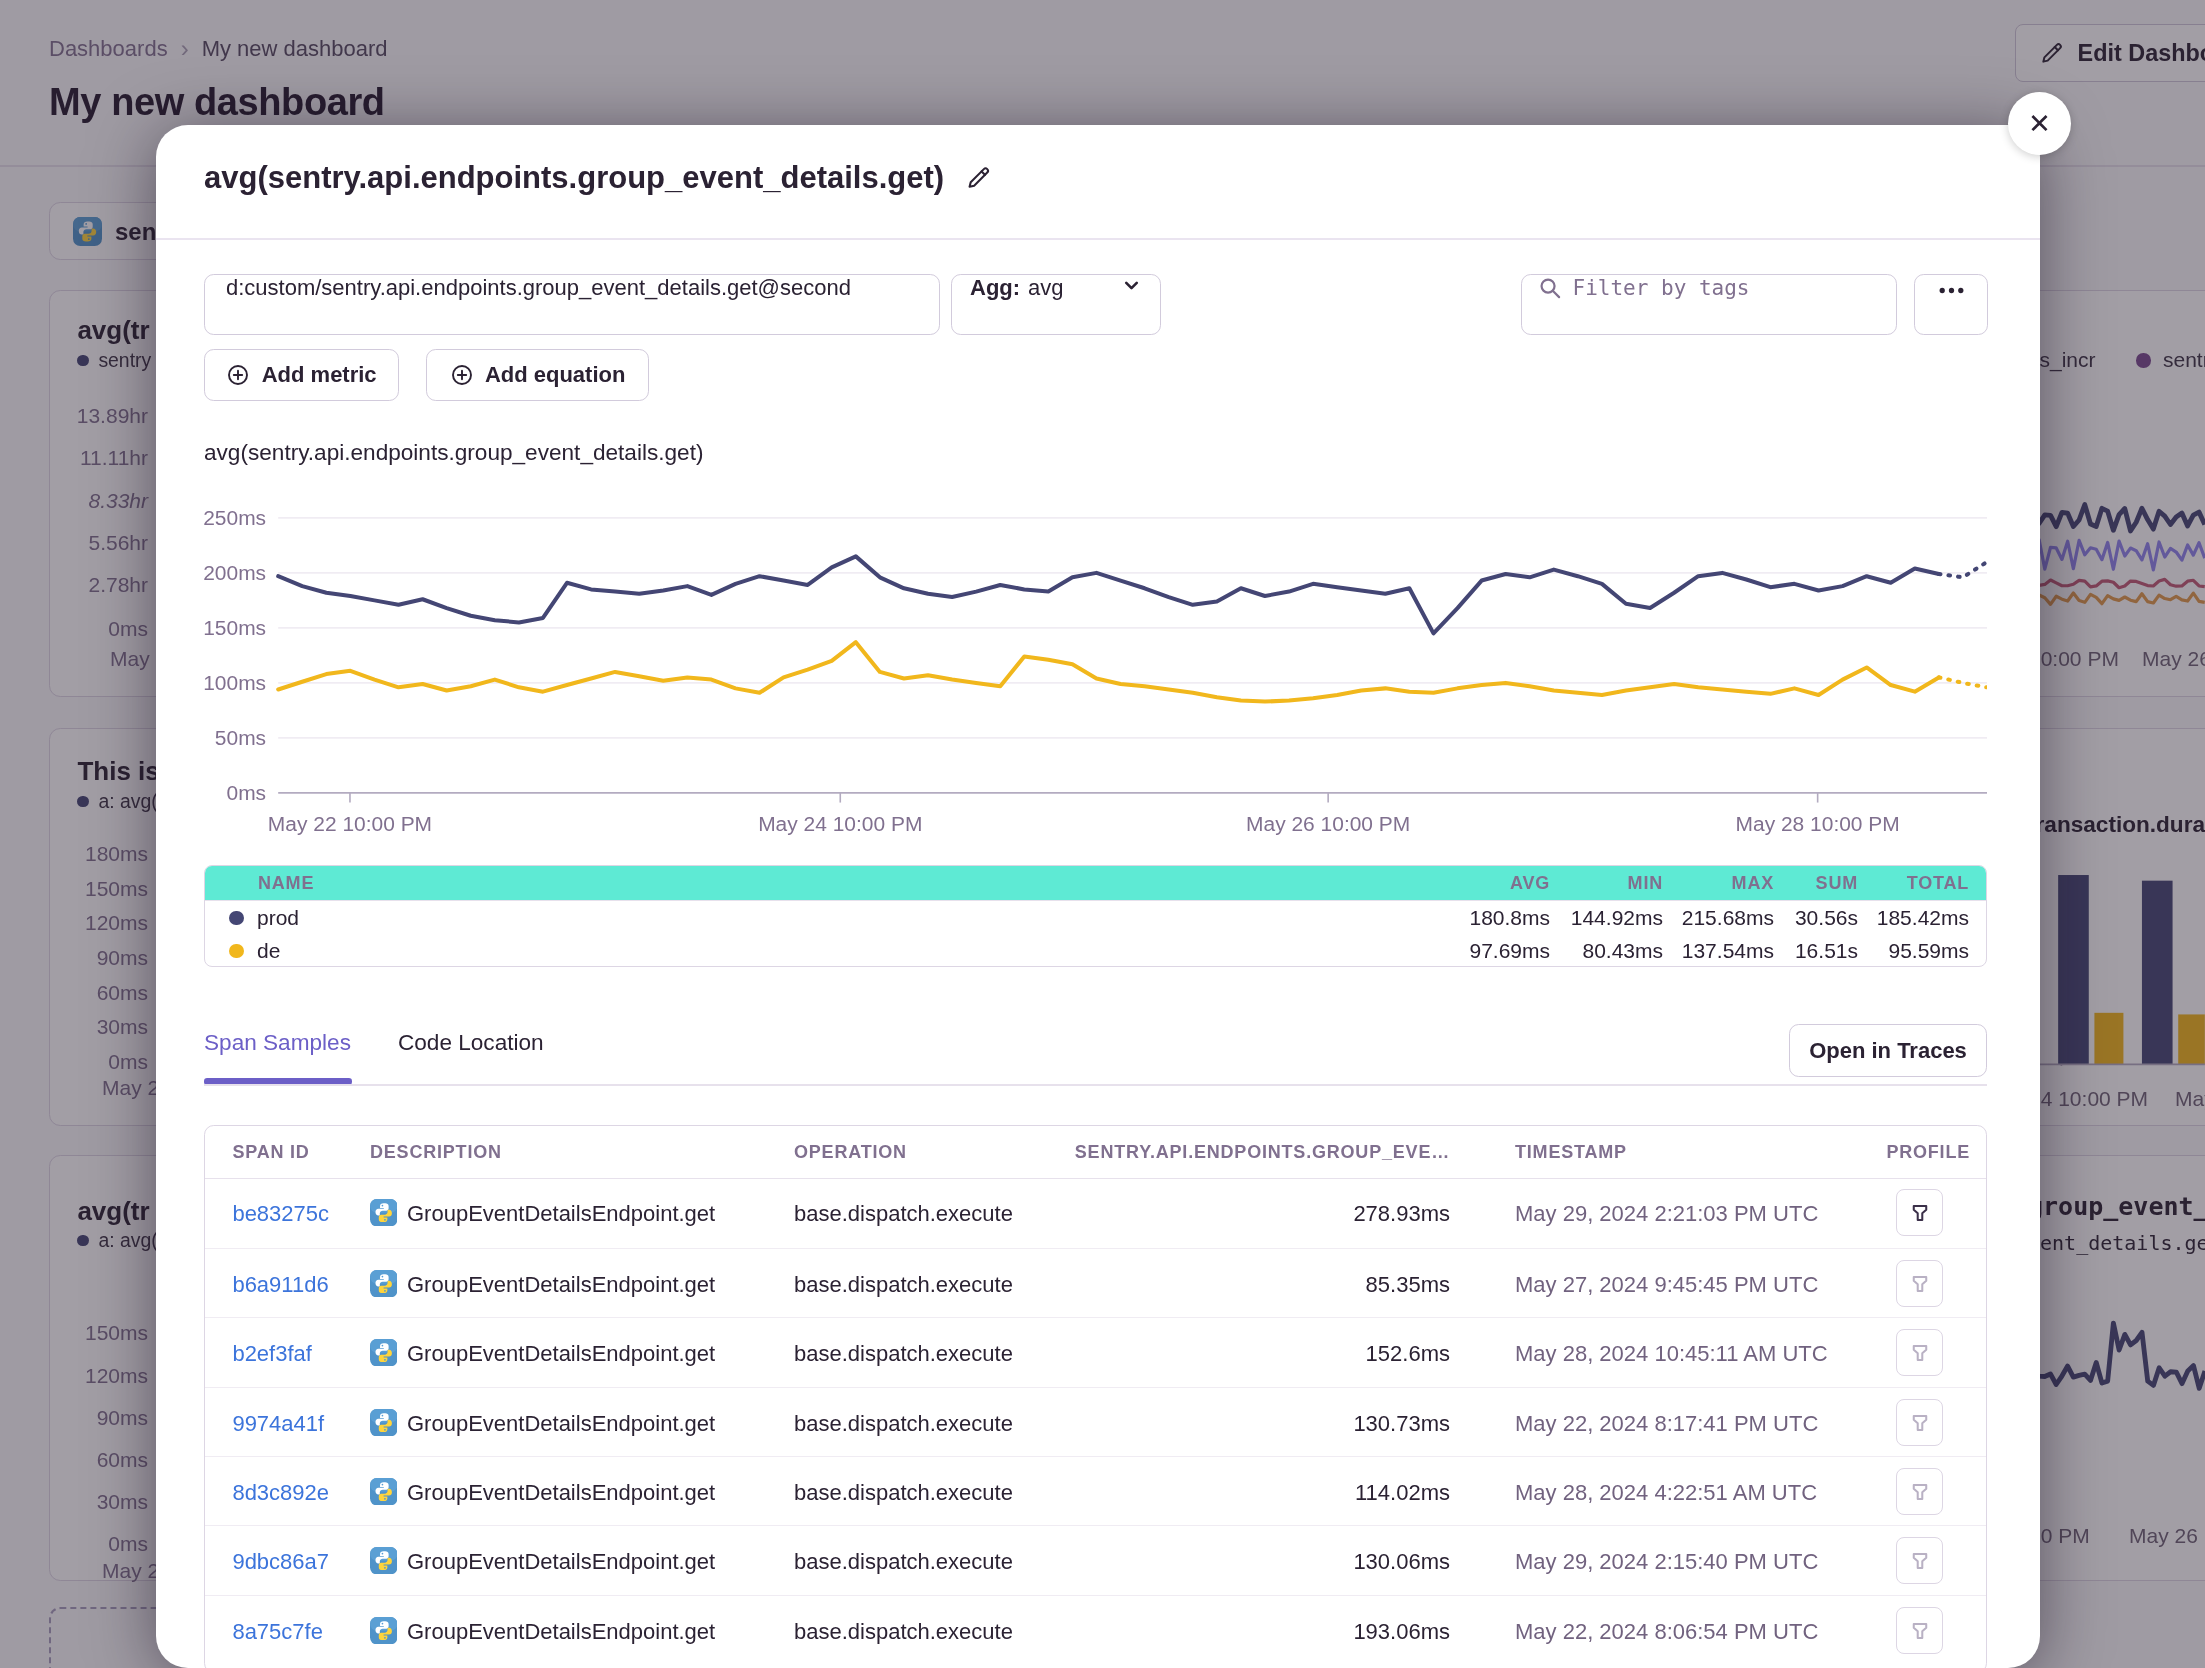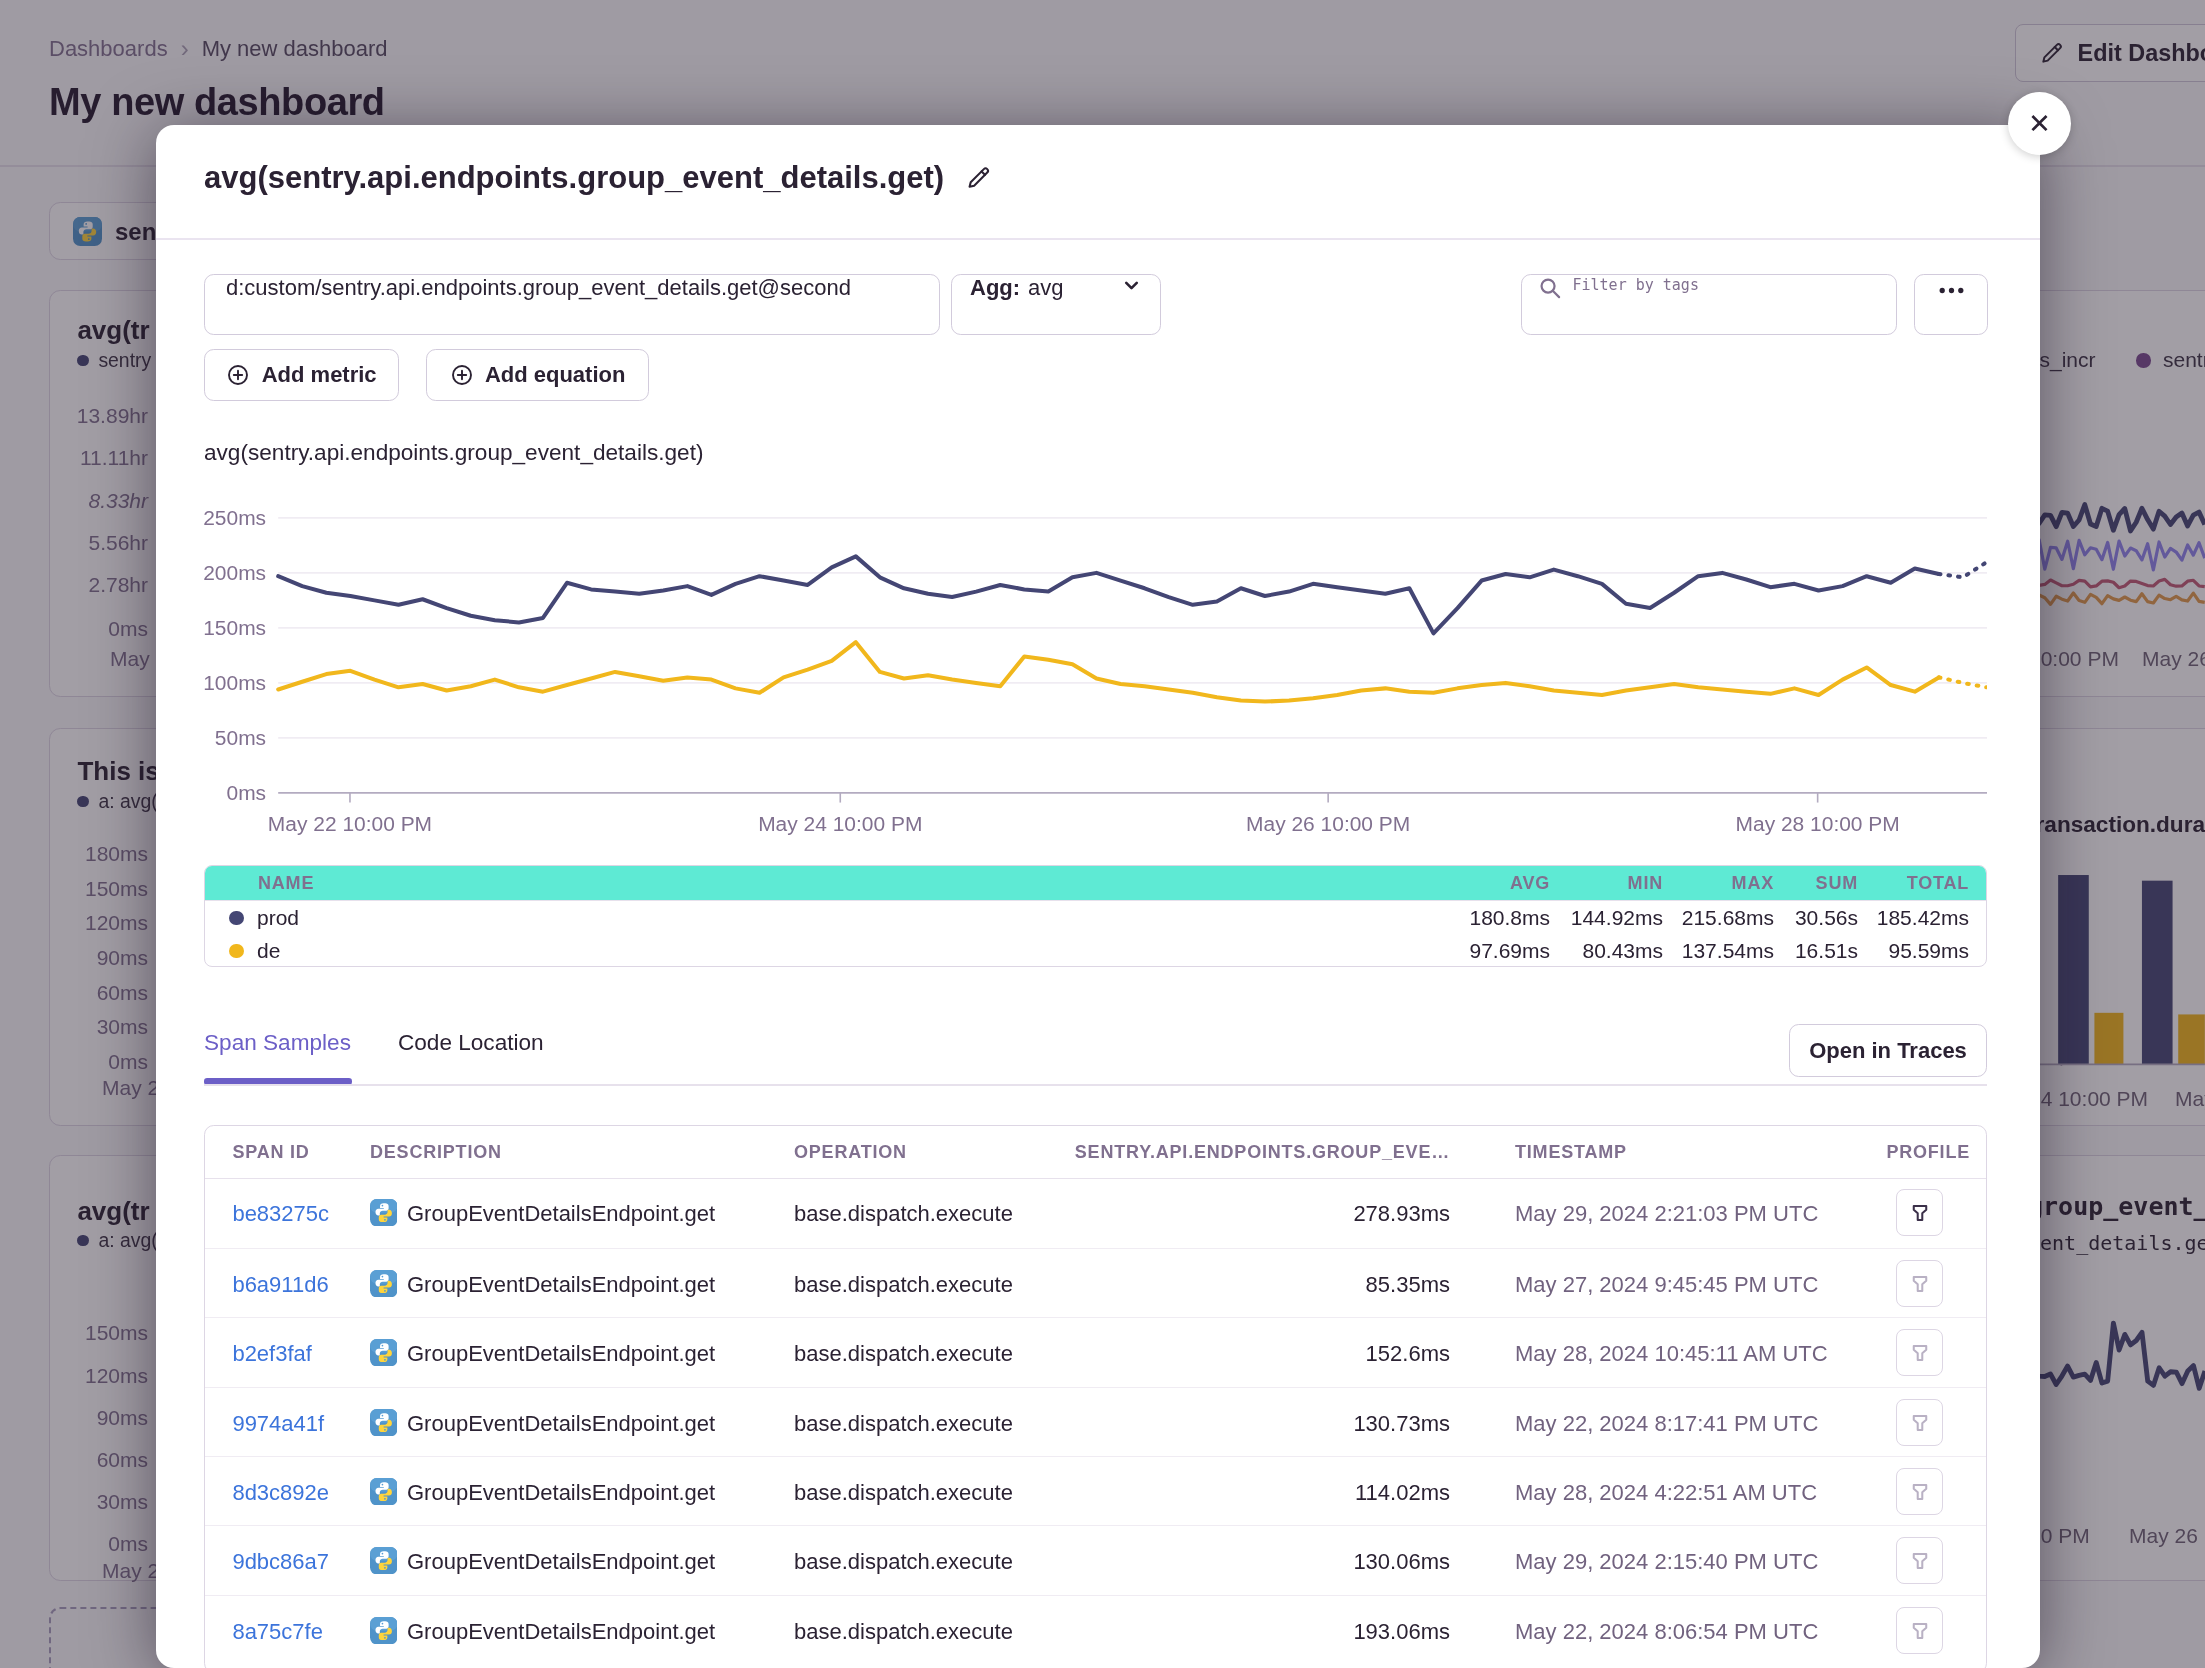--- a/index.html
+++ b/index.html
@@ -24,35 +24,35 @@
   .dot14{width:11.3px;height:11.3px;}
   .dot18{width:14.5px;height:14.5px;}
   .ylabels{position:absolute;width:98px;text-align:right;font-size:21px;color:#80708f;}
   .ylabels div{position:absolute;right:0;white-space:nowrap;}
   .xlabel{position:absolute;font-size:21px;color:#80708f;white-space:nowrap;}
   .axis-frag{position:absolute;font-size:21px;color:#6f6377;white-space:nowrap;}
   #dashed-box{left:49px;top:1607px;width:339px;height:113px;border:2.4px dashed #a79dbd;border-radius:11.3px;}
   .mono{font-family:"DejaVu Sans Mono",monospace;}
   
   #overlay{position:absolute;inset:0;background:rgba(43,34,51,0.44);}
-  #modal{position:absolute;left:156px;top:125px;width:1884px;height:1543px;background:#fff;border-radius:18px;
+  #modal{position:absolute;left:156px;top:125px;width:1884px;height:1543px;background:#fff;border-radius:32px;
     box-shadow:0 8px 65px rgba(20,10,30,.5);}
   #modal-close{position:absolute;left:2008px;top:92px;width:63px;height:63px;border-radius:50%;background:#fff;
     box-shadow:0 1.6px 9.7px rgba(0,0,0,.2);display:flex;align-items:center;justify-content:center;
     font-size:27.4px;color:#2b2233;}
   #modal-title-row{left:48px;top:35px;display:flex;align-items:center;gap:21px;}
   #modal-title{font-size:31px;font-weight:700;}
   #modal-divider{left:0;top:113px;width:1884px;height:1.6px;background:#eae4f0;}
   .ctrl{position:absolute;background:#fff;border:1.6px solid #d2cbdc;border-radius:9.7px;box-sizing:border-box;
     display:flex;align-items:flex-start;font-size:22px;color:#2b2233;}
   #query-input{left:48px;top:149px;width:736px;height:61px;padding:0 21px;white-space:nowrap;overflow:hidden;}
   #agg-select{left:795px;top:149px;width:210px;height:61px;padding:0 18px;gap:8px;}
   #group-select{left:1019px;top:149px;width:327px;height:61px;padding:0 18px;gap:8px;}
   #filter-input{left:1365px;top:149px;width:376px;height:61px;padding:0 14.5px;gap:8px;}
-  #filter-input input{border:0;outline:0;flex:1;font-size:15px;font-family:"DejaVu Sans Mono",monospace;
+  #filter-input input{border:0;outline:0;flex:1;font-size:21px;font-family:"DejaVu Sans Mono",monospace;
     color:#be185d;background:transparent;min-width:0;}
   #filter-input input::placeholder{color:#80708f;}
   #overflow-btn{left:1758px;top:149px;width:74px;height:61px;justify-content:center;}
   .bold{font-weight:700;}
   .btn{position:absolute;background:#fff;border:1.6px solid #d2cbdc;border-radius:9.7px;box-sizing:border-box;
     display:flex;align-items:center;justify-content:center;gap:11.3px;font-size:22px;font-weight:700;color:#2b2233;}
   #add-metric{left:48px;top:224px;width:195px;height:52px;}
   #add-equation{left:270px;top:224px;width:223px;height:52px;}
   #chart-label{left:48px;top:315px;font-size:22.6px;color:#2b2233;}
   #viz-btn{left:1500px;top:301px;width:332px;height:53px;font-weight:400;}

